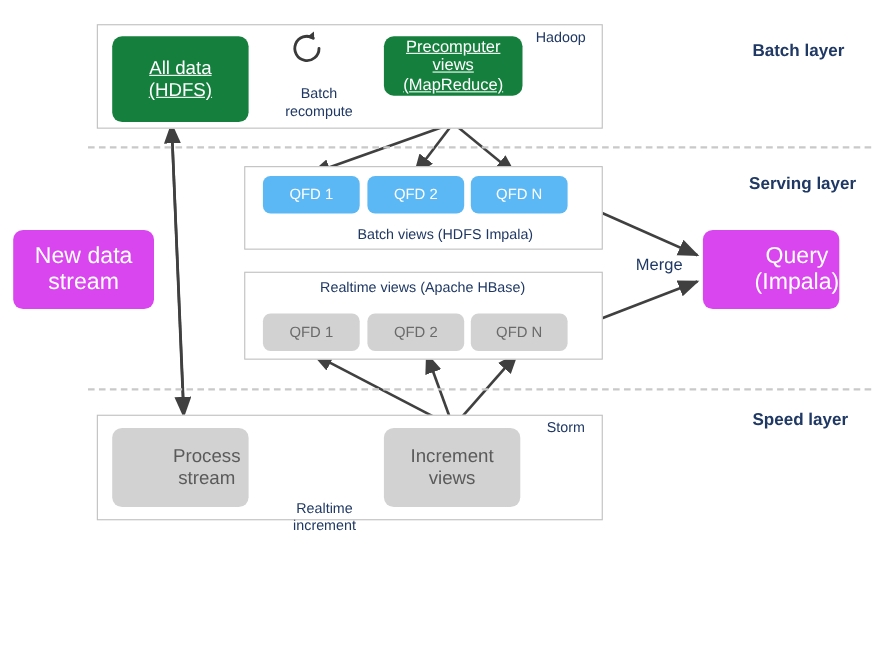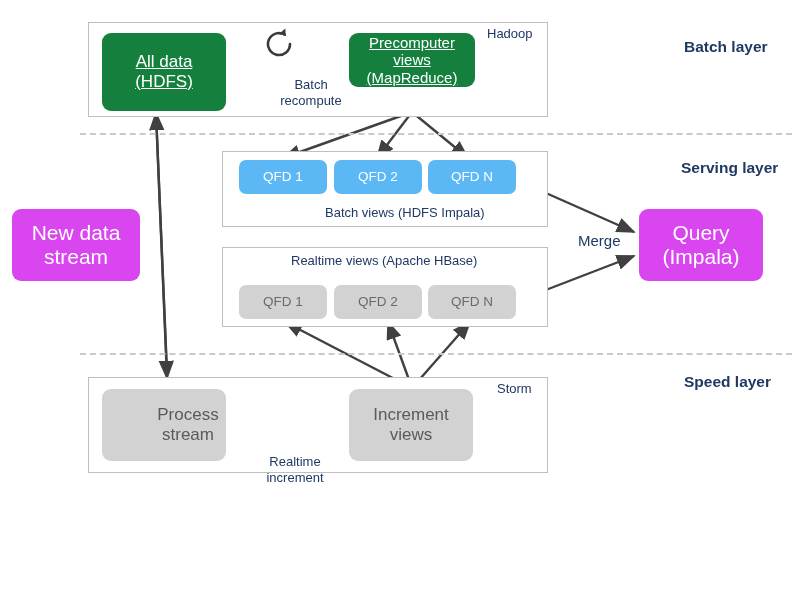--- a/index.html
+++ b/index.html
@@ -178,21 +178,21 @@
   </div>
 
   <div class="node rounded-blue" style="left:349px; top:33px; width:126px; height:54px; font-size:15px;">
     <div>
       <span class="two-line">Precomputer</span>
       <span class="two-line">views</span>
       <span class="two-line">(MapReduce)</span>
     </div>
   </div>
 
-  <div class="edge-label" style="left:261px; top:77px; width:100px;">
+  <div class="edge-label" style="left:240px; top:77px; width:100px;">
     <span class="two-line">Batch</span>
     <span class="two-line">recompute</span>
   </div>
 
   <div class="caption" style="left:487px; top:26px;">Hadoop</div>
 
   <div class="node qfd-blue" style="left:239px; top:160px; width:88px; height:34px;">
     <span>QFD 1</span>
   </div>
   <div class="node qfd-blue" style="left:334px; top:160px; width:88px; height:34px;">
@@ -235,21 +235,21 @@
 
   <div class="caption" style="left:497px; top:381px;">Storm</div>
 
   <div class="node rounded-navy" style="left:12px; top:209px; width:128px; height:72px;">
     <div>
       <span class="two-line">New data</span>
       <span class="two-line">stream</span>
     </div>
   </div>
 
-  <div class="node rounded-navy" style="left:639px; top:209px; width:124px; height:72px;">
+  <div class="node rounded-navy" style="left:639px; top:209px; width:124px; height:72px;justify-content:flex-end;">
     <div>
       <span class="two-line">Query</span>
       <span class="two-line">(Impala)</span>
     </div>
   </div>
 
   <div class="merge-label" style="left:578px; top:232px;">Merge</div>
 
   <div class="layer-label" style="left:684px; top:38px;">Batch layer</div>
   <div class="layer-label" style="left:681px; top:159px;">Serving layer</div>

